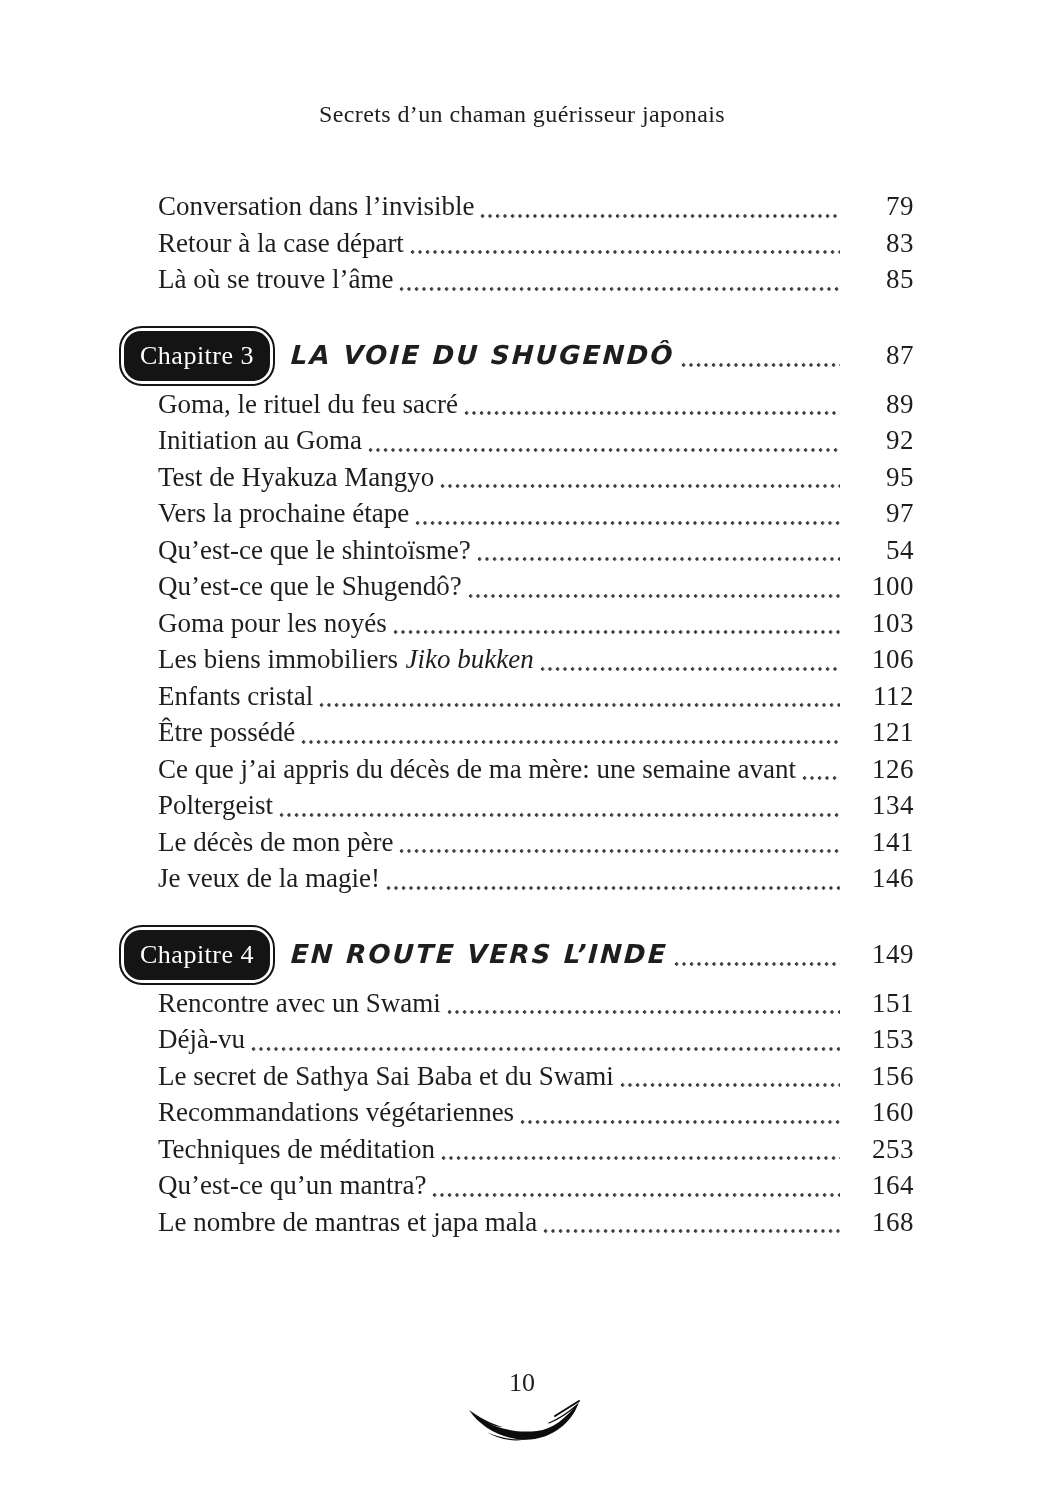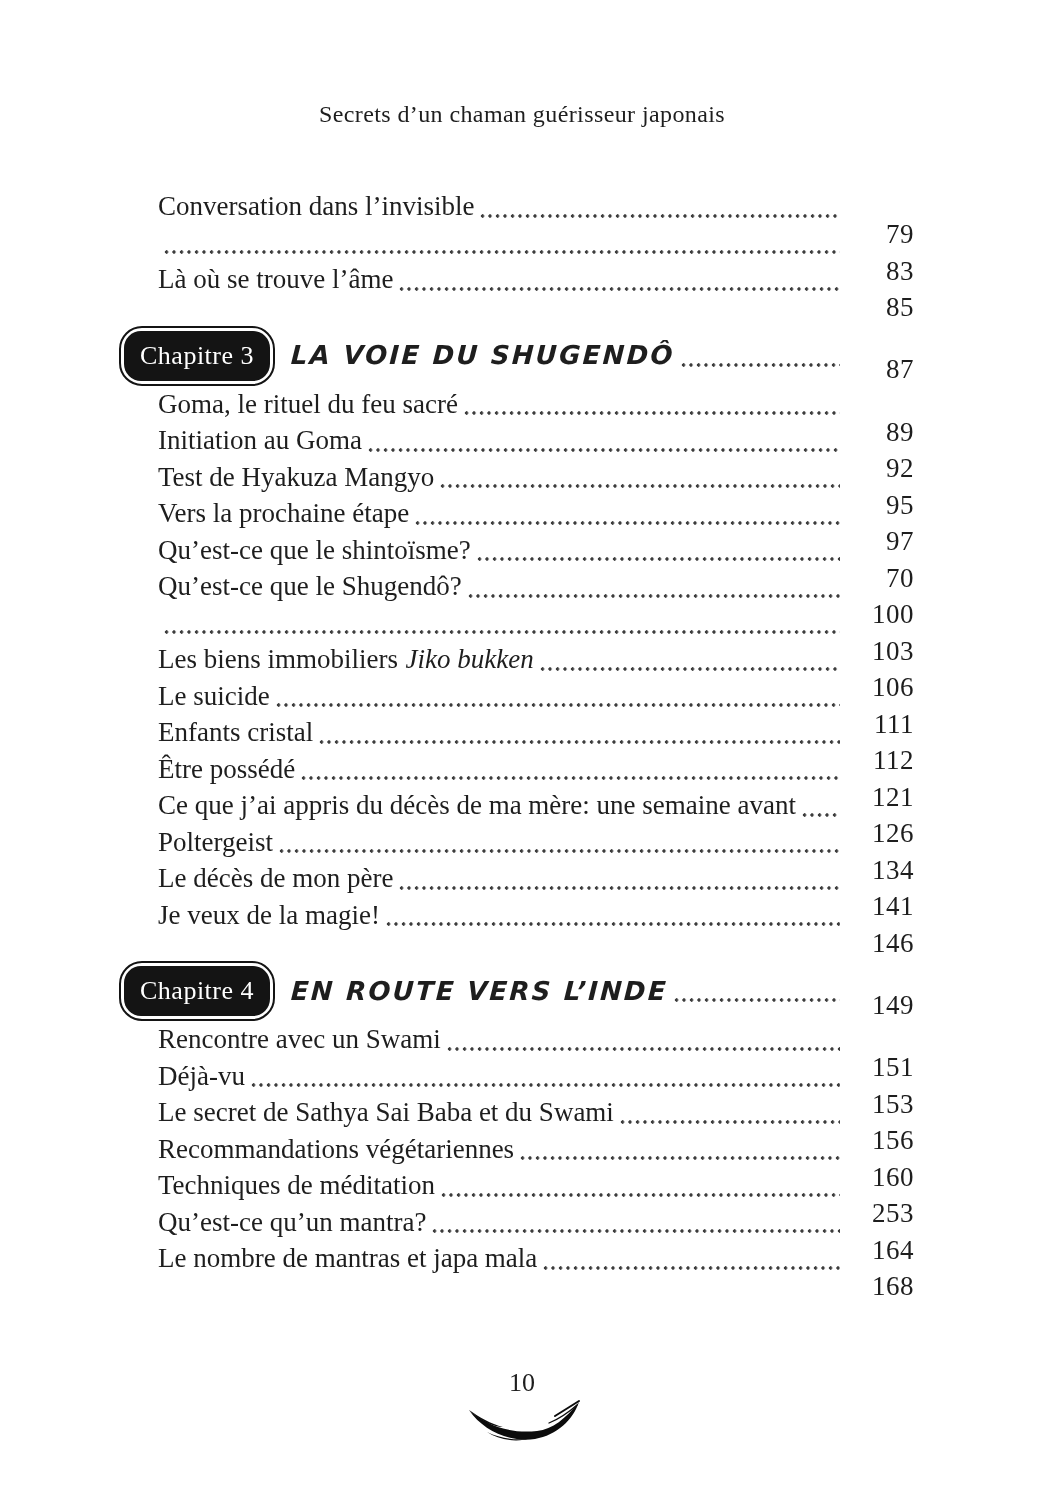--- a/index.html
+++ b/index.html
@@ -44,21 +44,20 @@
     height:8px;
     margin:0 10px 5px 5px;
     background-image:radial-gradient(circle at 3.5px 4px, var(--dot) 1.5px, transparent 1.9px);
     background-size:7.5px 8px;
     background-repeat:repeat-x;
   }
   .pg{
     min-width:64px;
     text-align:right;
     letter-spacing:0.5px;
-    margin-top:28px;
   }
   .chapter-row{
     align-items:center;
     height:44px;
     margin:36px 0 8px -39px;
   }
   .chapter-row .dots{margin-bottom:9px;}
   .badge-outer{
     flex:0 0 auto;
     display:inline-block;
@@ -109,20 +108,23 @@
   <main class="toc">
   <div class="row">
     <span class="label">
           <span class="label-main">Conversation dans l’invisible</span>
         </span>
     <span class="dots"></span>
     <span class="pg">79</span>
   </div>
 
   <div class="row">
+    <span class="label">
+          <span class="label-main">Retour à la case départ</span>
+        </span>
     <span class="dots"></span>
     <span class="pg">83</span>
   </div>
 
   <div class="row">
     <span class="label">
           <span class="label-main">Là où se trouve l’âme</span>
         </span>
     <span class="dots"></span>
     <span class="pg">85</span>
@@ -167,52 +169,48 @@
         </span>
     <span class="dots"></span>
     <span class="pg">97</span>
   </div>
 
   <div class="row">
     <span class="label">
           <span class="label-main">Qu’est-ce que le shintoïsme?</span>
         </span>
     <span class="dots"></span>
-    <span class="pg">70</span>
+    <span class="pg">54</span>
   </div>
 
   <div class="row">
     <span class="label">
           <span class="label-main">Qu’est-ce que le Shugendô?</span>
         </span>
     <span class="dots"></span>
     <span class="pg">100</span>
   </div>
 
   <div class="row">
+    <span class="label">
+          <span class="label-main">Goma pour les noyés</span>
+        </span>
     <span class="dots"></span>
     <span class="pg">103</span>
   </div>
 
   <div class="row">
     <span class="label">
           <span class="label-main">Les biens immobiliers</span>
           <span class="label-italic">Jiko bukken</span>
         </span>
     <span class="dots"></span>
     <span class="pg">106</span>
   </div>
 
-  <div class="row">
-    <span class="label">
-          <span class="label-main">Le suicide</span>
-        </span>
-    <span class="dots"></span>
-    <span class="pg">111</span>
-  </div>
 
   <div class="row">
     <span class="label">
           <span class="label-main">Enfants cristal</span>
         </span>
     <span class="dots"></span>
     <span class="pg">112</span>
   </div>
 
   <div class="row">

